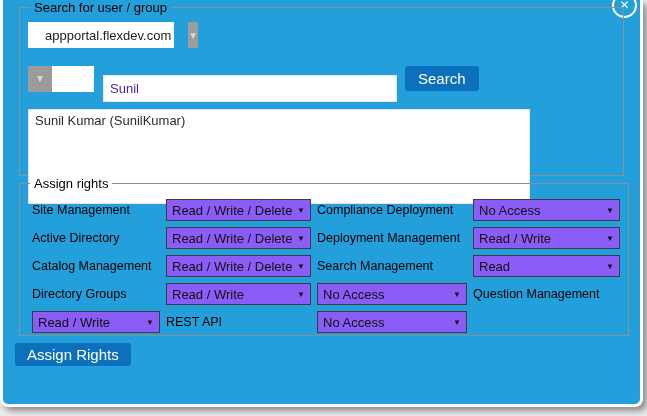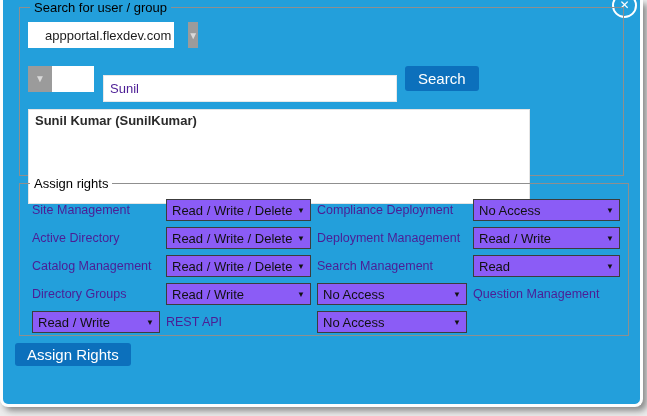--- a/index.html
+++ b/index.html
@@ -78,33 +78,33 @@
   .search-btn { height:25px; padding:0 13px; }
   .assign-btn { height:23px; padding:0 12px; margin:7px 0 0 12px; }
 
   .listbox {
     margin-top:7px; width:500px; height:93px;
     background:#fff; border:1px solid #e4e4e4;
     overflow:hidden;
   }
   .list-item {
     font-size:13px; color:#2a2a2a;
-    padding:3px 6px; cursor:default;font-weight:bold;
+    padding:3px 6px; cursor:default;
   }
 
   .grid {
     display:grid;
     grid-template-columns:128px 145px 150px 147px;
     column-gap:6px; row-gap:6px;
     align-items:center;
     margin-top:6px;
     margin-left:4px;
   }
   .rlabel {
-    color:#4c1d95; font-size:12.5px; line-height:1.15;
+    color:#000000; font-size:12.5px; line-height:1.15;
   }
   .rlabel.nowrap { white-space:nowrap; }
   .sel {
     height:20px; background:#8b5cf6; border:1px solid #3c3c3c;
     display:flex; align-items:center; justify-content:space-between;
     padding:0 5px; cursor:pointer;
   }
   .sel .sel-val { font-size:13px; color:#111; white-space:nowrap; }
   .sel .sel-arrow { font-size:8px; color:#111; margin-left:4px; }
 </style>

